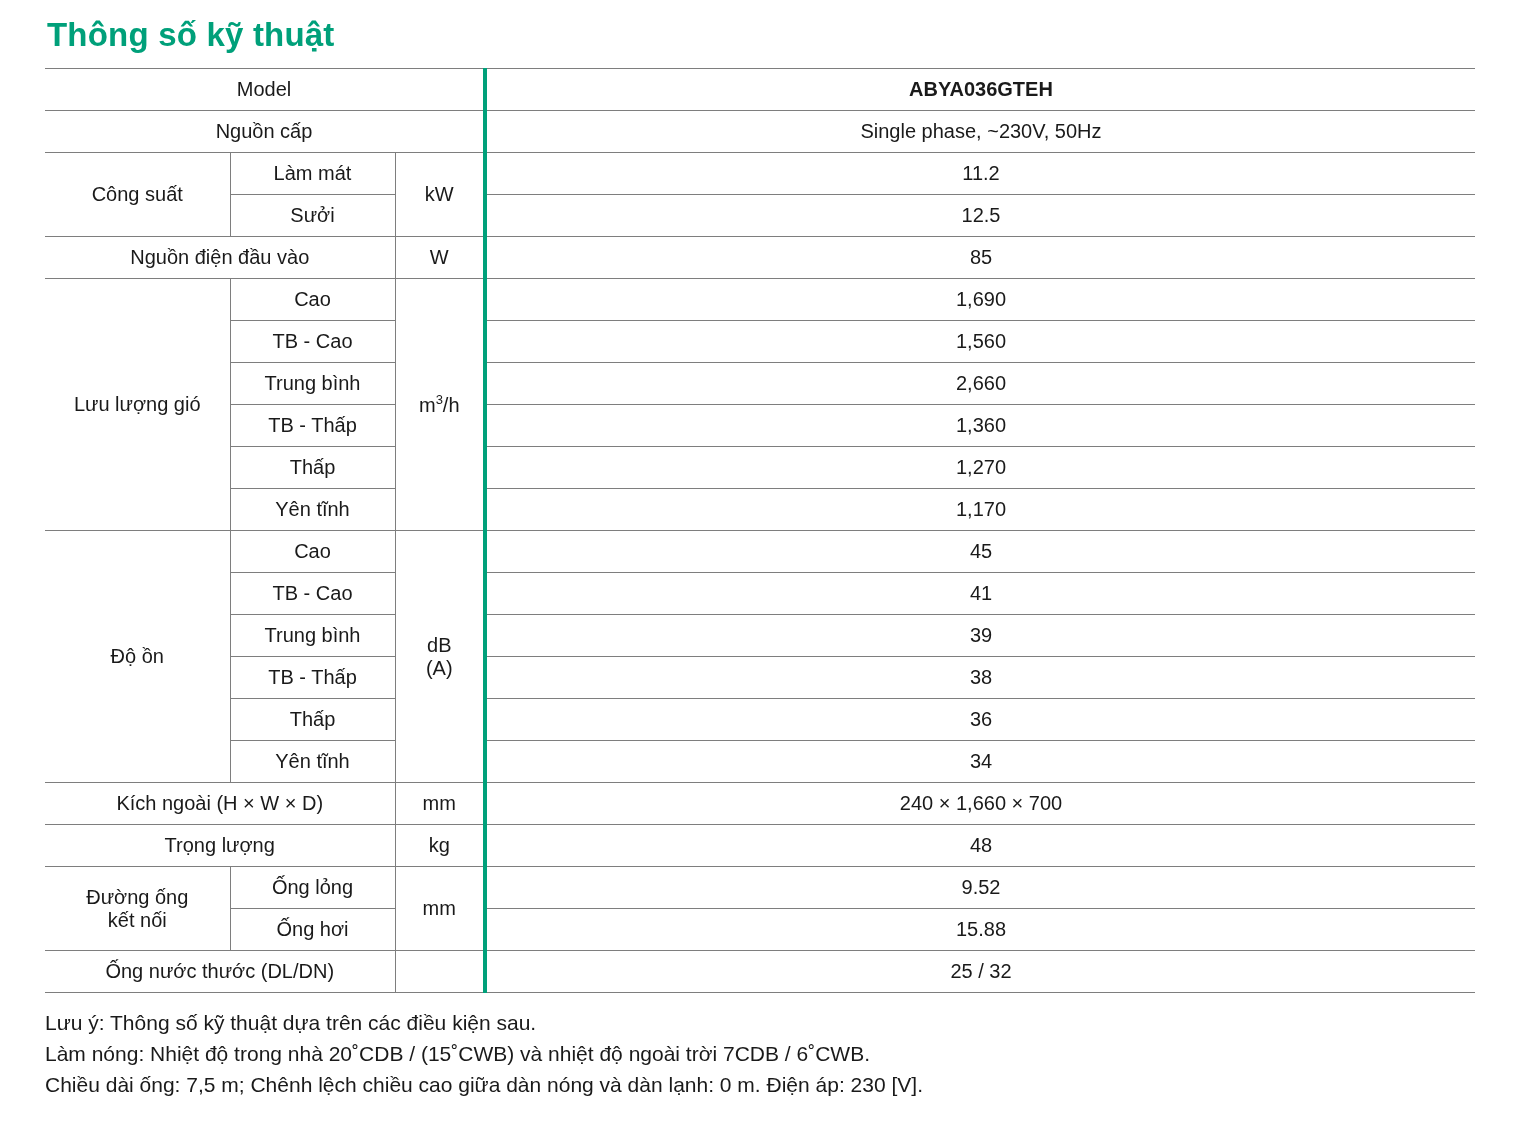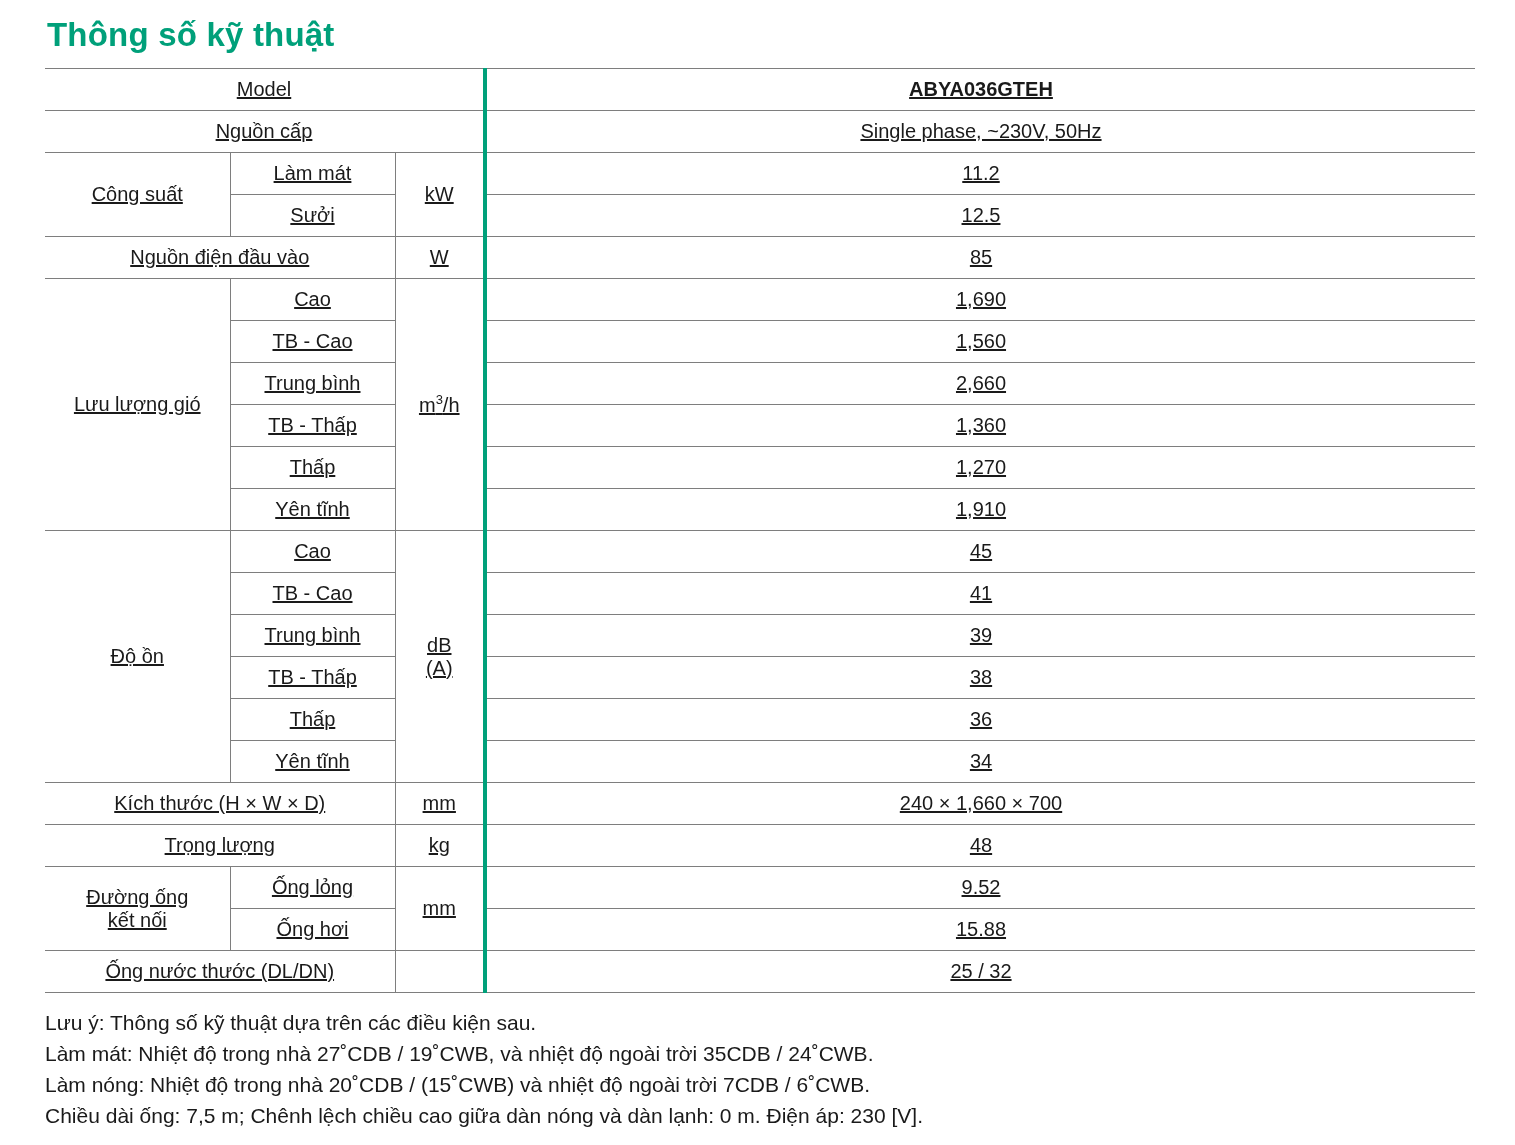--- a/index.html
+++ b/index.html
@@ -34,21 +34,20 @@
     table-layout: fixed;
     font-size: 20px;
   }
   table.spec td {
     border-top: 1px solid #7e7e7e;
     border-bottom: 1px solid #7e7e7e;
     padding: 0;
     height: 41px;
     vertical-align: middle;
     text-align: center;
-    text-decoration: underline;
   }
   td.label-main {
     text-align: left;
     padding-left: 12px;
   }
   td.sub {
     text-align: center;
     border-left: 1px solid #7e7e7e;
     border-right: 1px solid #7e7e7e;
   }
@@ -136,21 +135,21 @@
       <tr>
         <td class="sub">TB - Thấp</td>
         <td class="value">1,360</td>
       </tr>
       <tr>
         <td class="sub">Thấp</td>
         <td class="value">1,270</td>
       </tr>
       <tr>
         <td class="sub">Yên tĩnh</td>
-        <td class="value">1,910</td>
+        <td class="value">1,170</td>
       </tr>
 
       <tr>
         <td class="label-main" rowspan="6">Độ ồn</td>
         <td class="sub">Cao</td>
         <td class="unit unit-two-line" rowspan="6">
           <span>dB</span><br>
           <span>(A)</span>
         </td>
         <td class="value">45</td>
@@ -170,21 +169,21 @@
       <tr>
         <td class="sub">Thấp</td>
         <td class="value">36</td>
       </tr>
       <tr>
         <td class="sub">Yên tĩnh</td>
         <td class="value">34</td>
       </tr>
 
       <tr>
-        <td class="label-main" colspan="2">Kích thước (H × W × D)</td>
+        <td class="label-main" colspan="2">Kích ngoài (H × W × D)</td>
         <td class="unit">mm</td>
         <td class="value">240 × 1,660 × 700</td>
       </tr>
 
       <tr>
         <td class="label-main" colspan="2">Trọng lượng</td>
         <td class="unit">kg</td>
         <td class="value">48</td>
       </tr>
 
@@ -206,18 +205,17 @@
       <tr>
         <td class="label-main" colspan="2">Ống nước thước (DL/DN)</td>
         <td class="unit"></td>
         <td class="value">25 / 32</td>
       </tr>
     </tbody>
   </table>
 
   <div class="notes">
     <div>Lưu ý: Thông số kỹ thuật dựa trên các điều kiện sau.</div>
-    <div>Làm mát: Nhiệt độ trong nhà 27˚CDB / 19˚CWB, và nhiệt độ ngoài trời 35CDB / 24˚CWB.</div>
     <div>Làm nóng: Nhiệt độ trong nhà 20˚CDB / (15˚CWB) và nhiệt độ ngoài trời 7CDB / 6˚CWB.</div>
     <div>Chiều dài ống: 7,5 m; Chênh lệch chiều cao giữa dàn nóng và dàn lạnh: 0 m. Điện áp: 230 [V].</div>
   </div>
 
 </div>
 
 </body></html>

